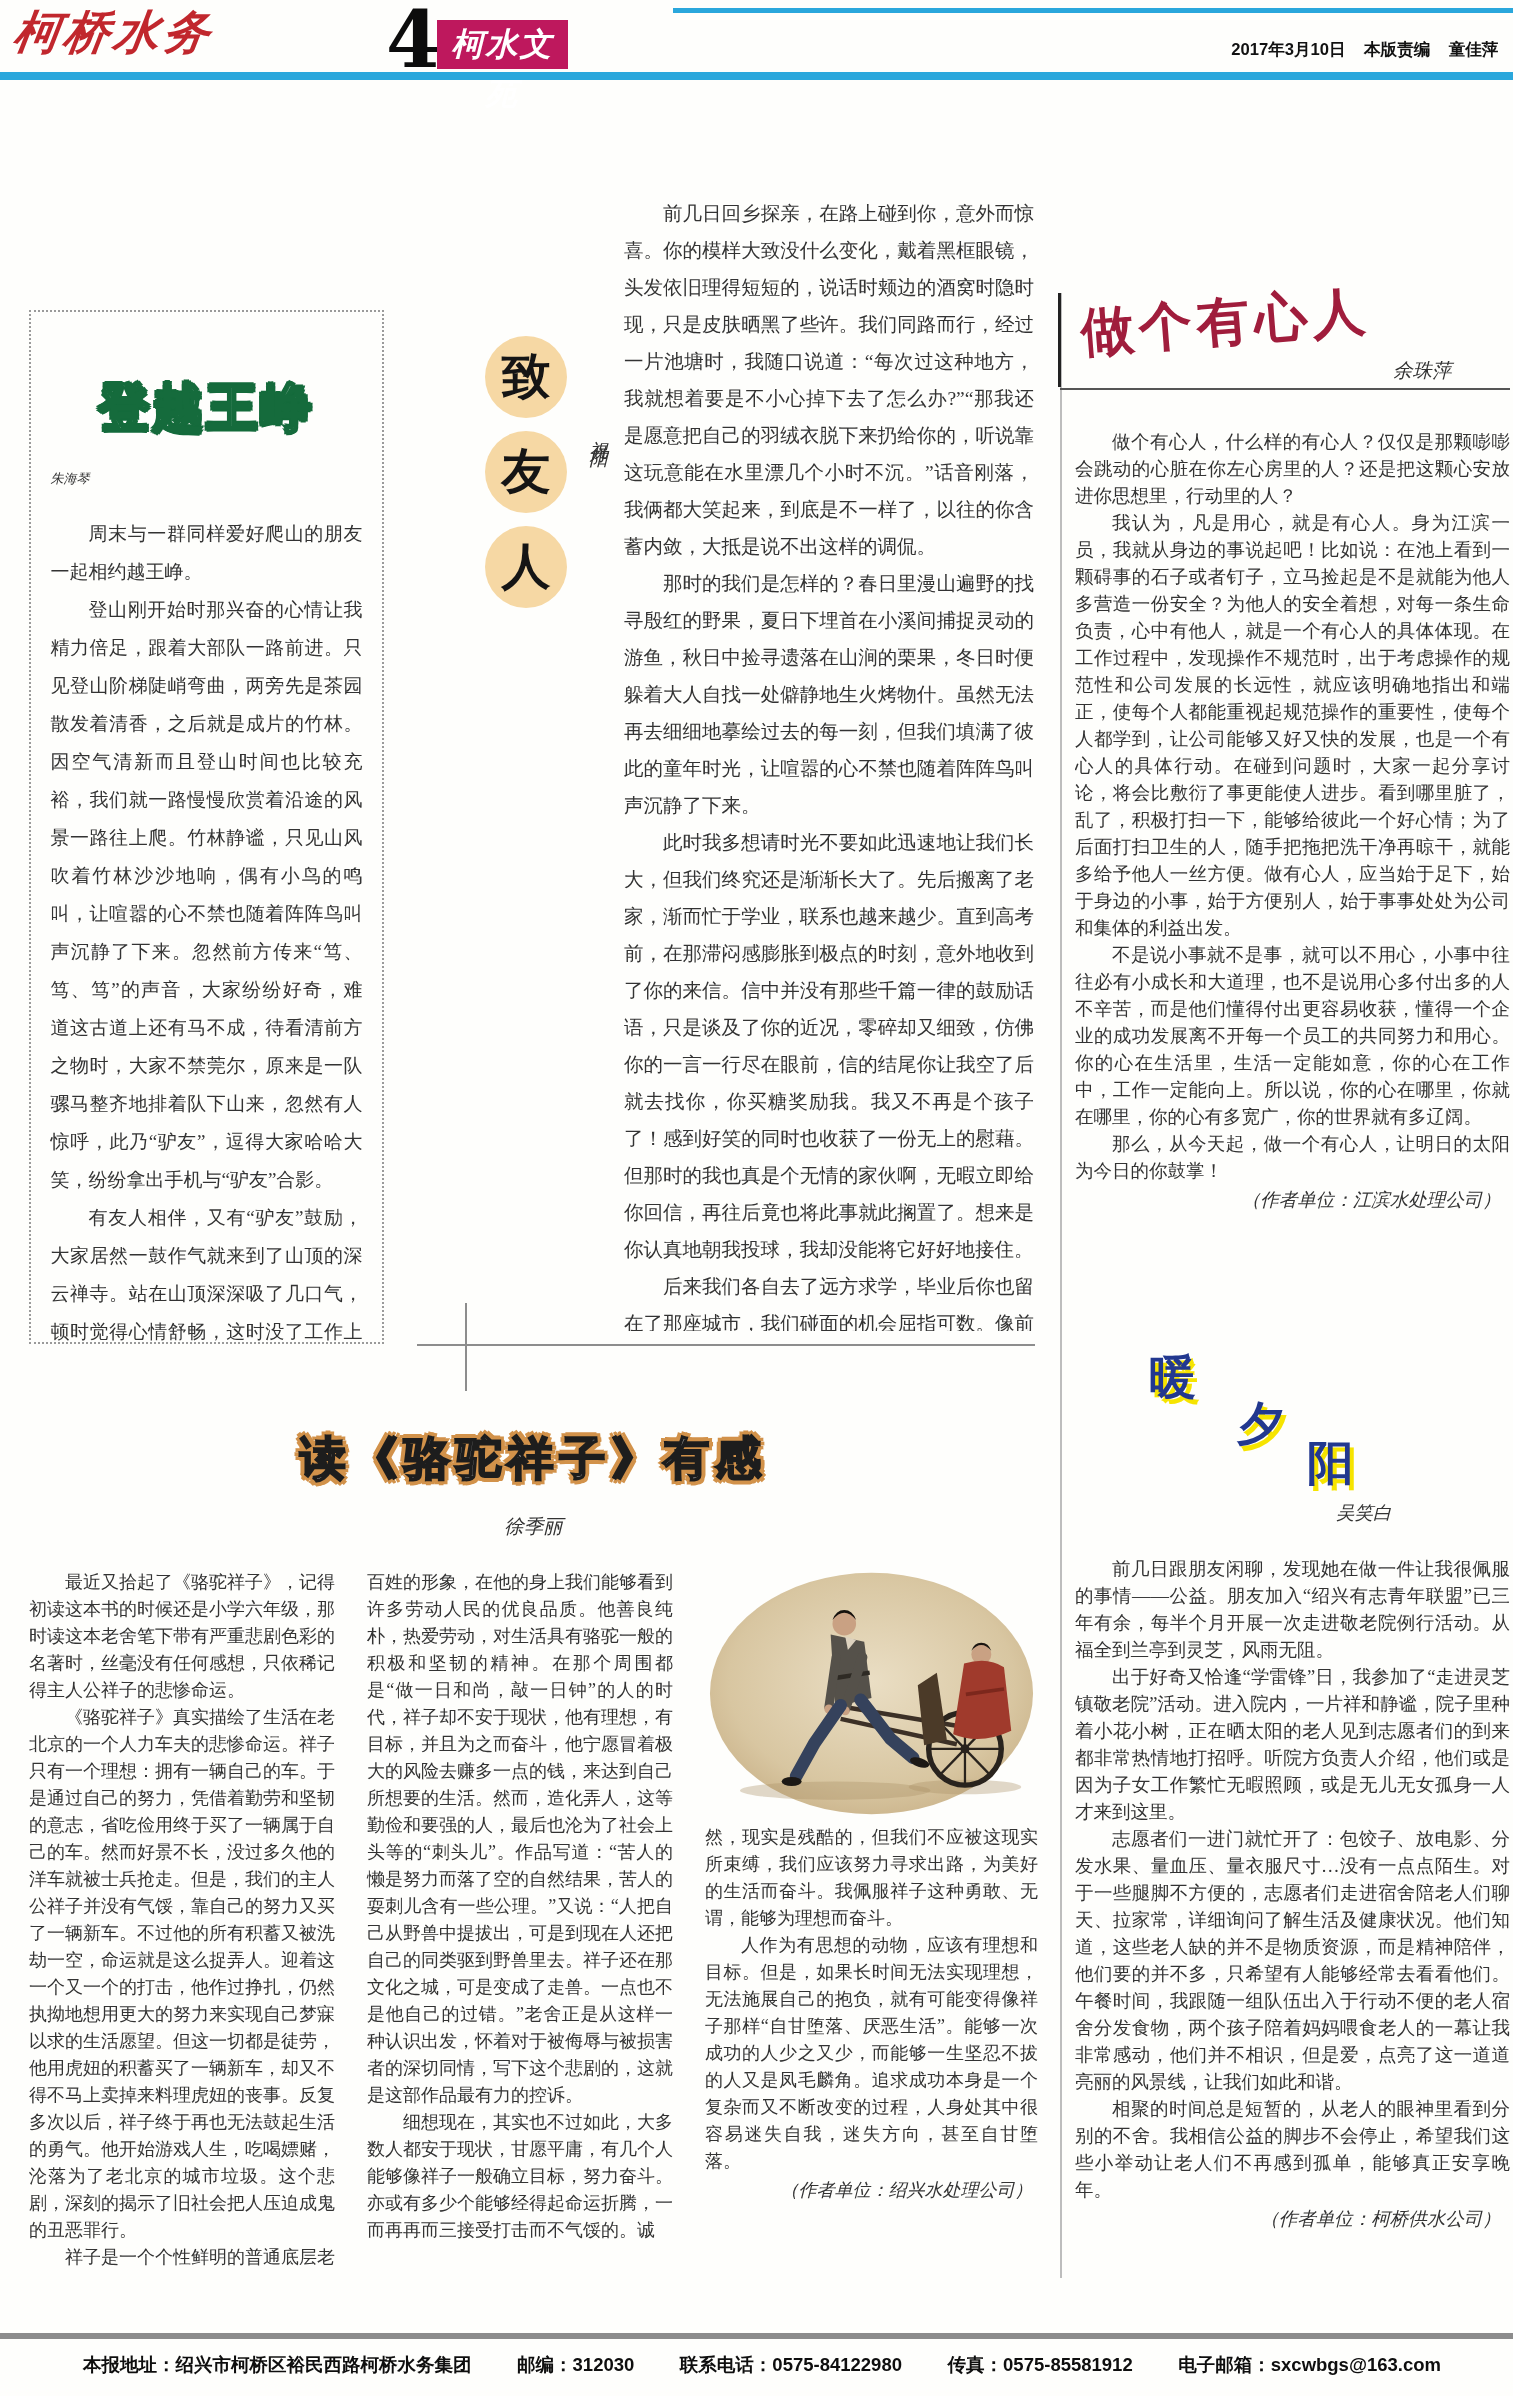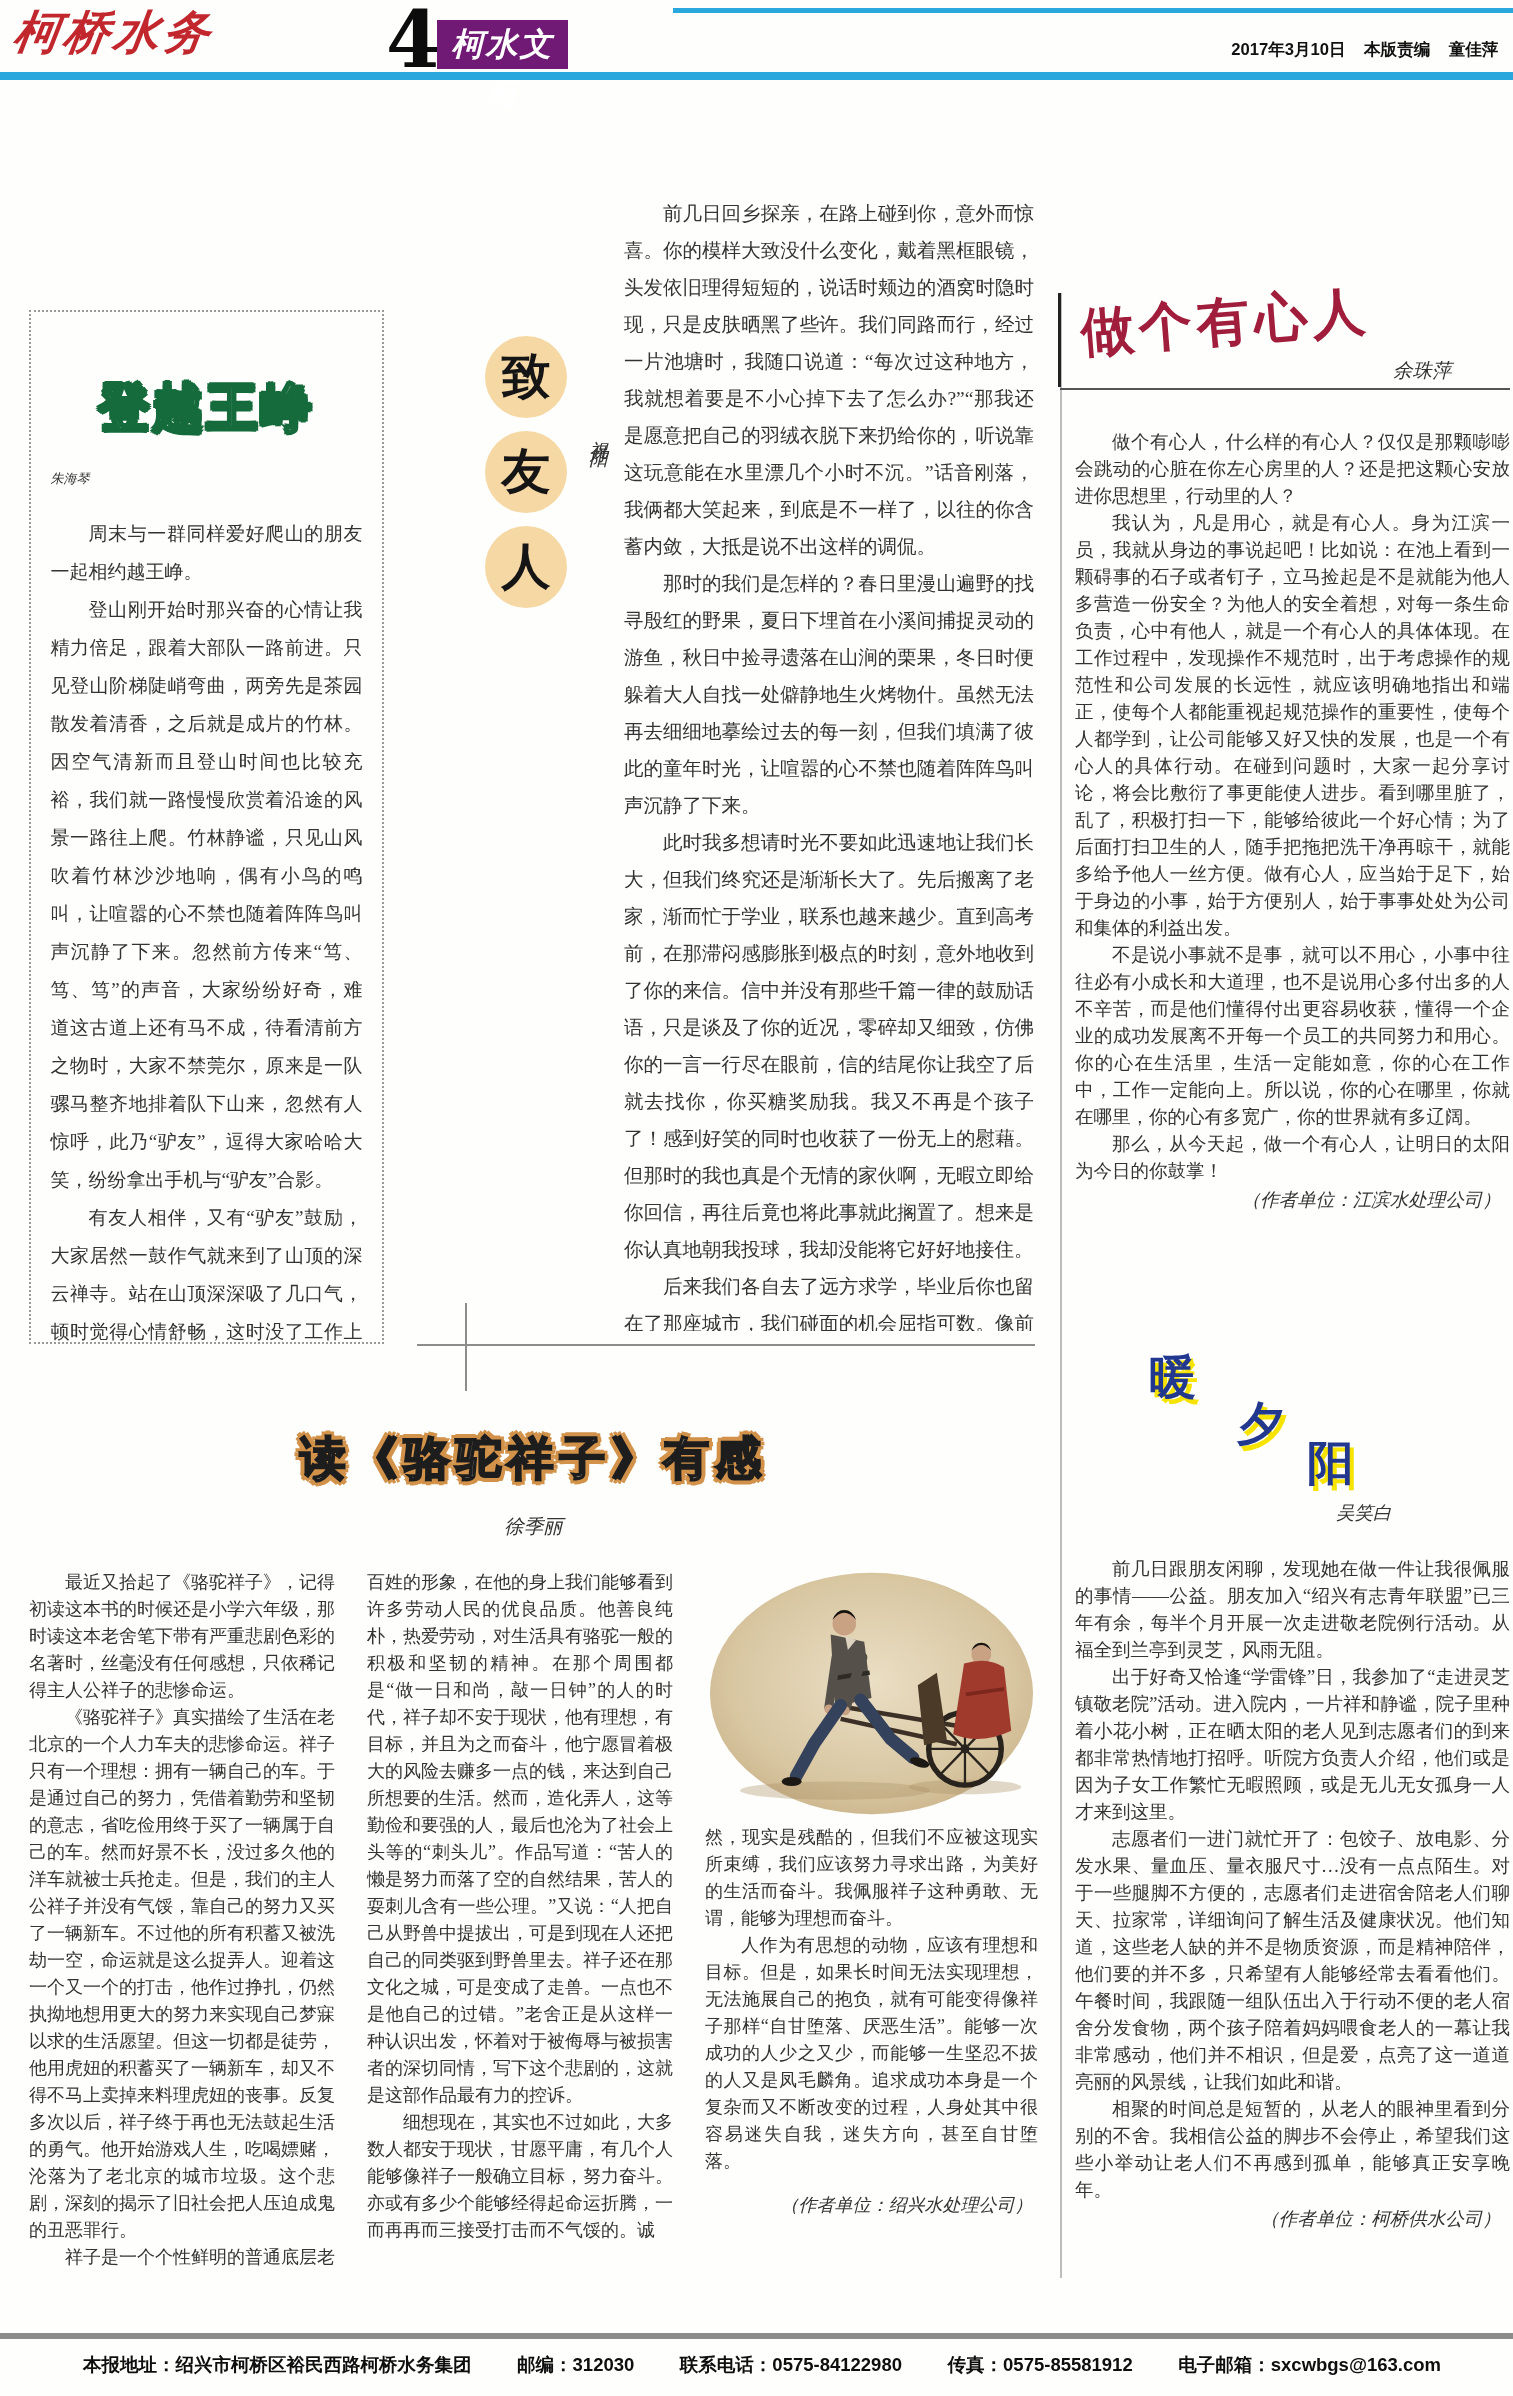--- a/index.html
+++ b/index.html
@@ -8,21 +8,21 @@
   .abs{position:absolute;}
   p{margin:0;text-indent:2em;text-align:justify;}
   p.cont{text-indent:0;}
   p.unit{font-style:italic;text-indent:0;}
 
   
   .masthead{left:13.7px;top:2px;font-size:46px;font-weight:bold;color:#c1272d;
             font-style:italic;transform:skewX(-8deg);letter-spacing:3.9px;}
   .top-blue-line{left:673px;top:7.8px;width:841px;height:4.9px;background:#2aa7dc;}
   .page-num{left:386px;top:-5.9px;font-size:78px;font-weight:bold;font-family:"DejaVu Serif",serif;color:#0c0c0c;}
-  .section-badge{left:437px;top:19.5px;width:131px;height:49px;background:#701a75;color:#fff;
+  .section-badge{left:437px;top:19.5px;width:131px;height:49px;background:#be185d;color:#fff;
                  font-size:32px;font-weight:bold;font-style:italic;text-align:center;line-height:49px;letter-spacing:2px;}
   .date-row{right:15.6px;top:39px;font-family:"Liberation Sans",sans-serif;font-size:16.6px;font-weight:bold;color:#111;}
   .date-row span{margin-left:13.7px;}
   .header-bar{left:0;top:72px;width:1514px;height:7.8px;background:#2aa7dc;}
 
   
   .a1-box{left:29px;top:310px;width:355px;height:1034px;border:2px dotted #9a9a9a;
           box-sizing:border-box;padding:62px 19.5px 0 19.5px;overflow:hidden;}
   .a1-title{text-align:center;font-size:51px;font-weight:bold;font-family:"Liberation Sans",sans-serif;
             color:#fff;letter-spacing:2.9px;-webkit-text-stroke:2px #156b3c;
@@ -55,21 +55,21 @@
   .a4-title{text-align:center;font-size:46px;font-weight:bold;font-family:"Liberation Sans",sans-serif;
             color:#fff;letter-spacing:5.9px;-webkit-text-stroke:2px #1d1d1d;
             text-shadow:3.9px 3.9px 0 #d2924a,-3.9px 3.9px 0 #d2924a,3.9px -3.9px 0 #d2924a,-3.9px -3.9px 0 #d2924a,0 4.9px 0 #d2924a,0 -4.9px 0 #d2924a,4.9px 0 0 #d2924a,-4.9px 0 0 #d2924a;}
   .a4-author{text-align:center;margin-top:23.4px;font-size:19.5px;font-style:italic;}
   .a4-cols{display:flex;margin-top:29px;gap:32px;}
   .a4-col{font-size:18px;line-height:27px;}
   .a4-col1{width:306px;}
   .a4-col2{width:306px;}
   .a4-col3{width:333px;}
   .a4-col3 svg{display:block;margin:2px auto 7.8px auto;}
-  .a4-col p.unit{text-align:right;padding-right:0.3em;margin-top:17px;}
+  .a4-col p.unit{text-align:right;padding-right:0.3em;margin-top:2px;}
 
   
   .a5-char{font-size:47px;font-weight:bold;font-family:"Liberation Sans",sans-serif;color:#22388f;
            text-shadow:3.9px 4.9px 0 #f6e400;}
   .a5-c1{left:1149px;top:1346px;}
   .a5-c2{left:1237px;top:1393px;}
   .a5-c3{left:1307px;top:1432px;}
   .a5-author{left:1336px;top:1500px;font-size:18.5px;font-style:italic;}
   .a5-body{left:1075px;top:1556px;width:435px;height:741px;font-size:18.5px;line-height:27px;overflow:hidden;}
   .a5-body p.unit{text-align:right;padding-right:0.5em;margin-top:2px;}

